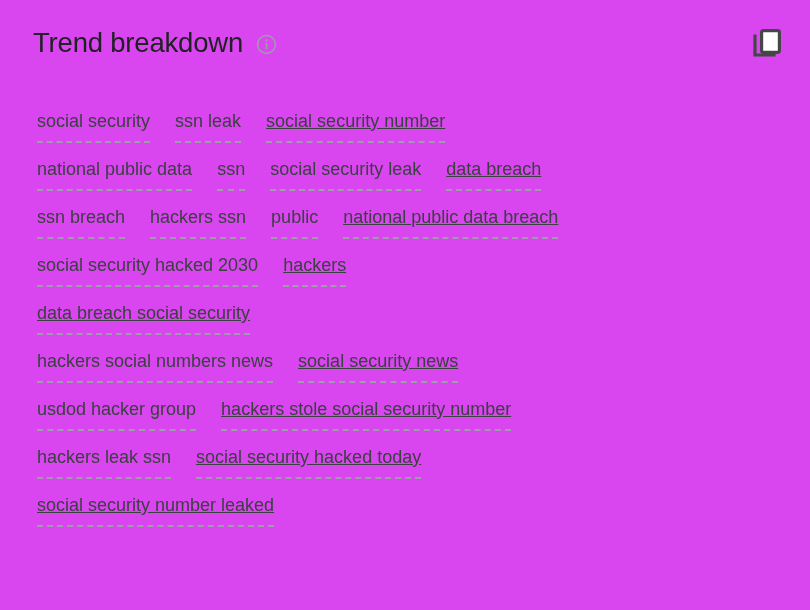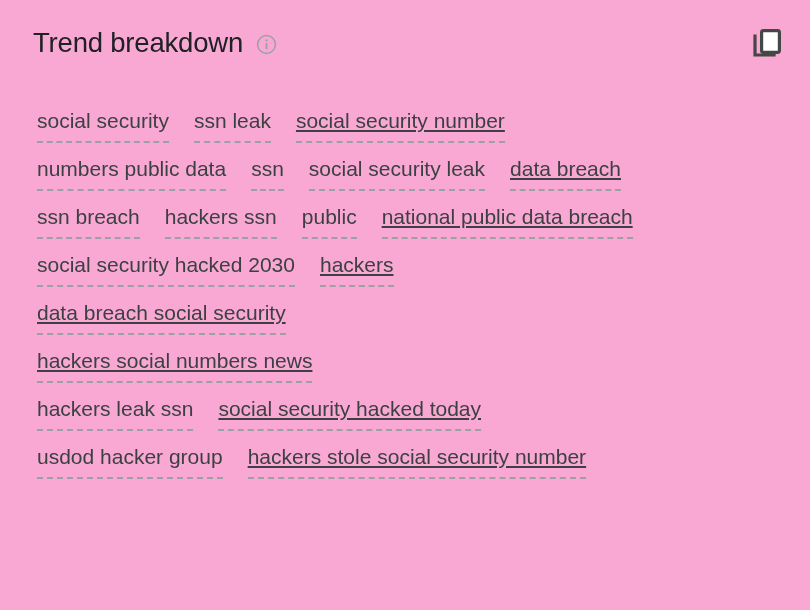--- a/index.html
+++ b/index.html
@@ -11,21 +11,21 @@
     width: 810px;
     height: 610px;
     font-family: "Liberation Sans", sans-serif;
     -webkit-font-smoothing: antialiased;
     overflow: hidden;
   }
   .card {
     position: relative;
     width: 810px;
     height: 610px;
-    background: #f9a8d4;
+    background: #d946ef;
     box-sizing: border-box;
   }
 
   
   .header {
     position: absolute;
     top: 26px;
     left: 33px;
     right: 28px;
     height: 52px;
@@ -81,21 +81,21 @@
     left: 37px;
     right: 22px;
   }
   .term-row {
     display: flex;
     flex-wrap: nowrap;
     align-items: baseline;
     height: 48px;
   }
   .term {
-    font-size: 21px;
+    font-size: 18px;
     line-height: 26px;
     color: #3c4043;
     white-space: nowrap;
     margin-right: 25px;
     padding-bottom: 7px;
     border-bottom: 2px dashed #9aa0a6;
     cursor: pointer;
     text-decoration: none;
   }
   .term:last-child { margin-right: 0; text-decoration: underline; }
@@ -126,21 +126,21 @@
   <div class="terms">
 
     <div class="term-row">
       <span class="term">social security</span>
       <span class="term">ssn leak</span>
       <span class="term">social security number</span>
     </div>
 
 
     <div class="term-row">
-      <span class="term">numbers public data</span>
+      <span class="term">national public data</span>
       <span class="term">ssn</span>
       <span class="term">social security leak</span>
       <span class="term">data breach</span>
     </div>
 
     <div class="term-row">
       <span class="term">ssn breach</span>
       <span class="term">hackers ssn</span>
       <span class="term">public</span>
       <span class="term">national public data breach</span>
@@ -150,27 +150,31 @@
       <span class="term">social security hacked 2030</span>
       <span class="term">hackers</span>
     </div>
 
     <div class="term-row">
       <span class="term">data breach social security</span>
     </div>
 
     <div class="term-row">
       <span class="term">hackers social numbers news</span>
+      <span class="term">social security news</span>
+    </div>
+
+    <div class="term-row">
+      <span class="term">usdod hacker group</span>
+      <span class="term">hackers stole social security number</span>
     </div>
 
     <div class="term-row">
       <span class="term">hackers leak ssn</span>
       <span class="term">social security hacked today</span>
     </div>
 
     <div class="term-row">
-      <span class="term">usdod hacker group</span>
-      <span class="term">hackers stole social security number</span>
+      <span class="term">social security number leaked</span>
     </div>
-
 
   </div>
 </div>
 
 </body></html>

